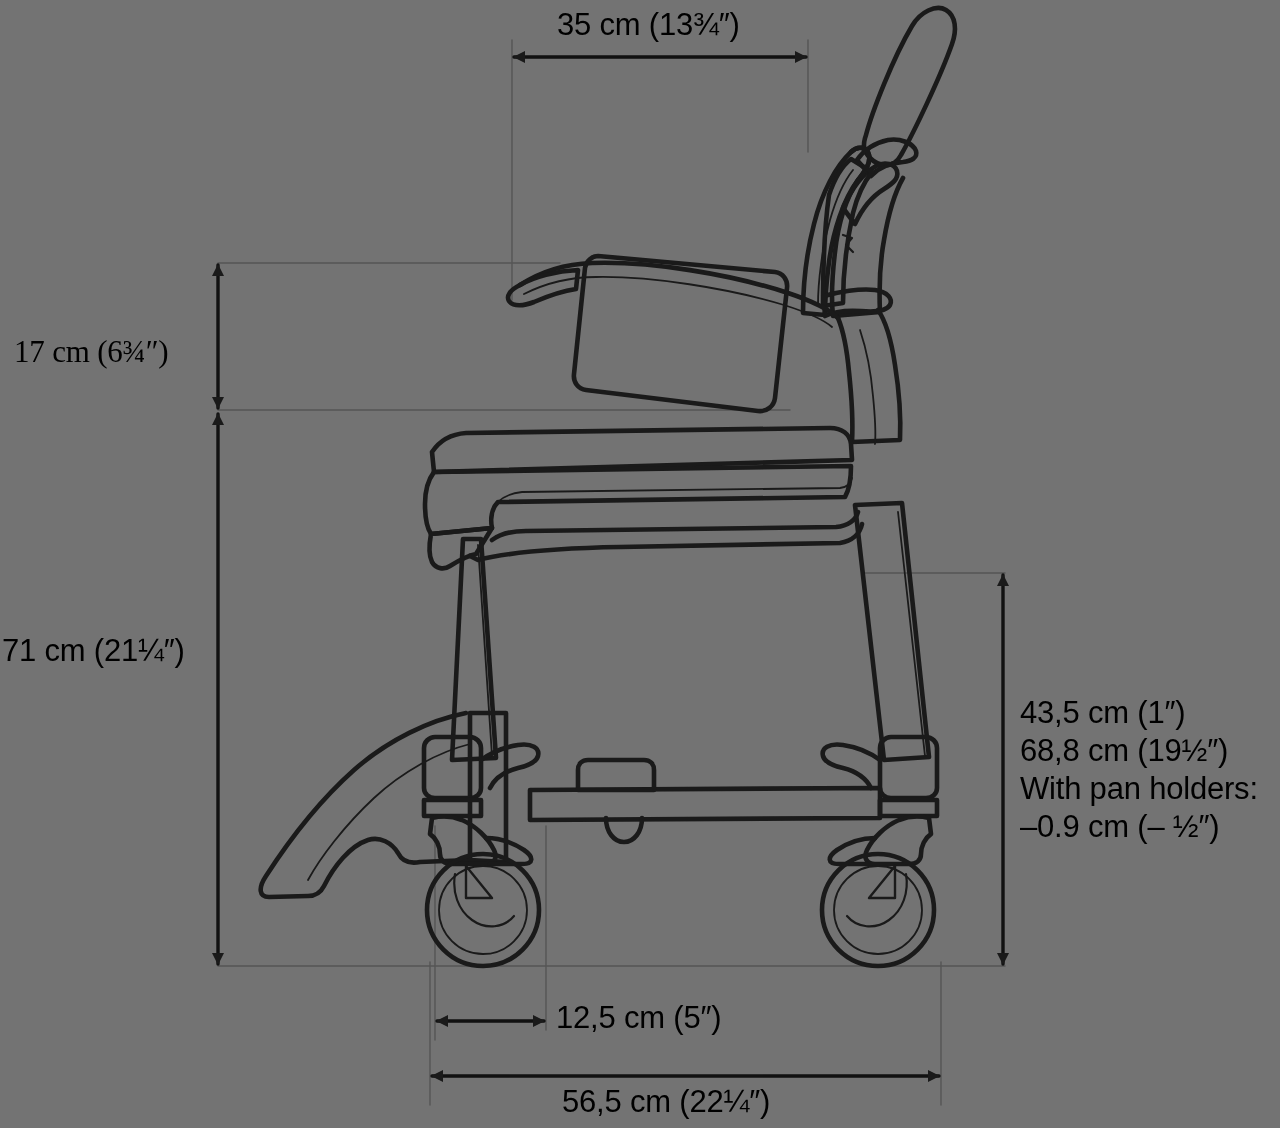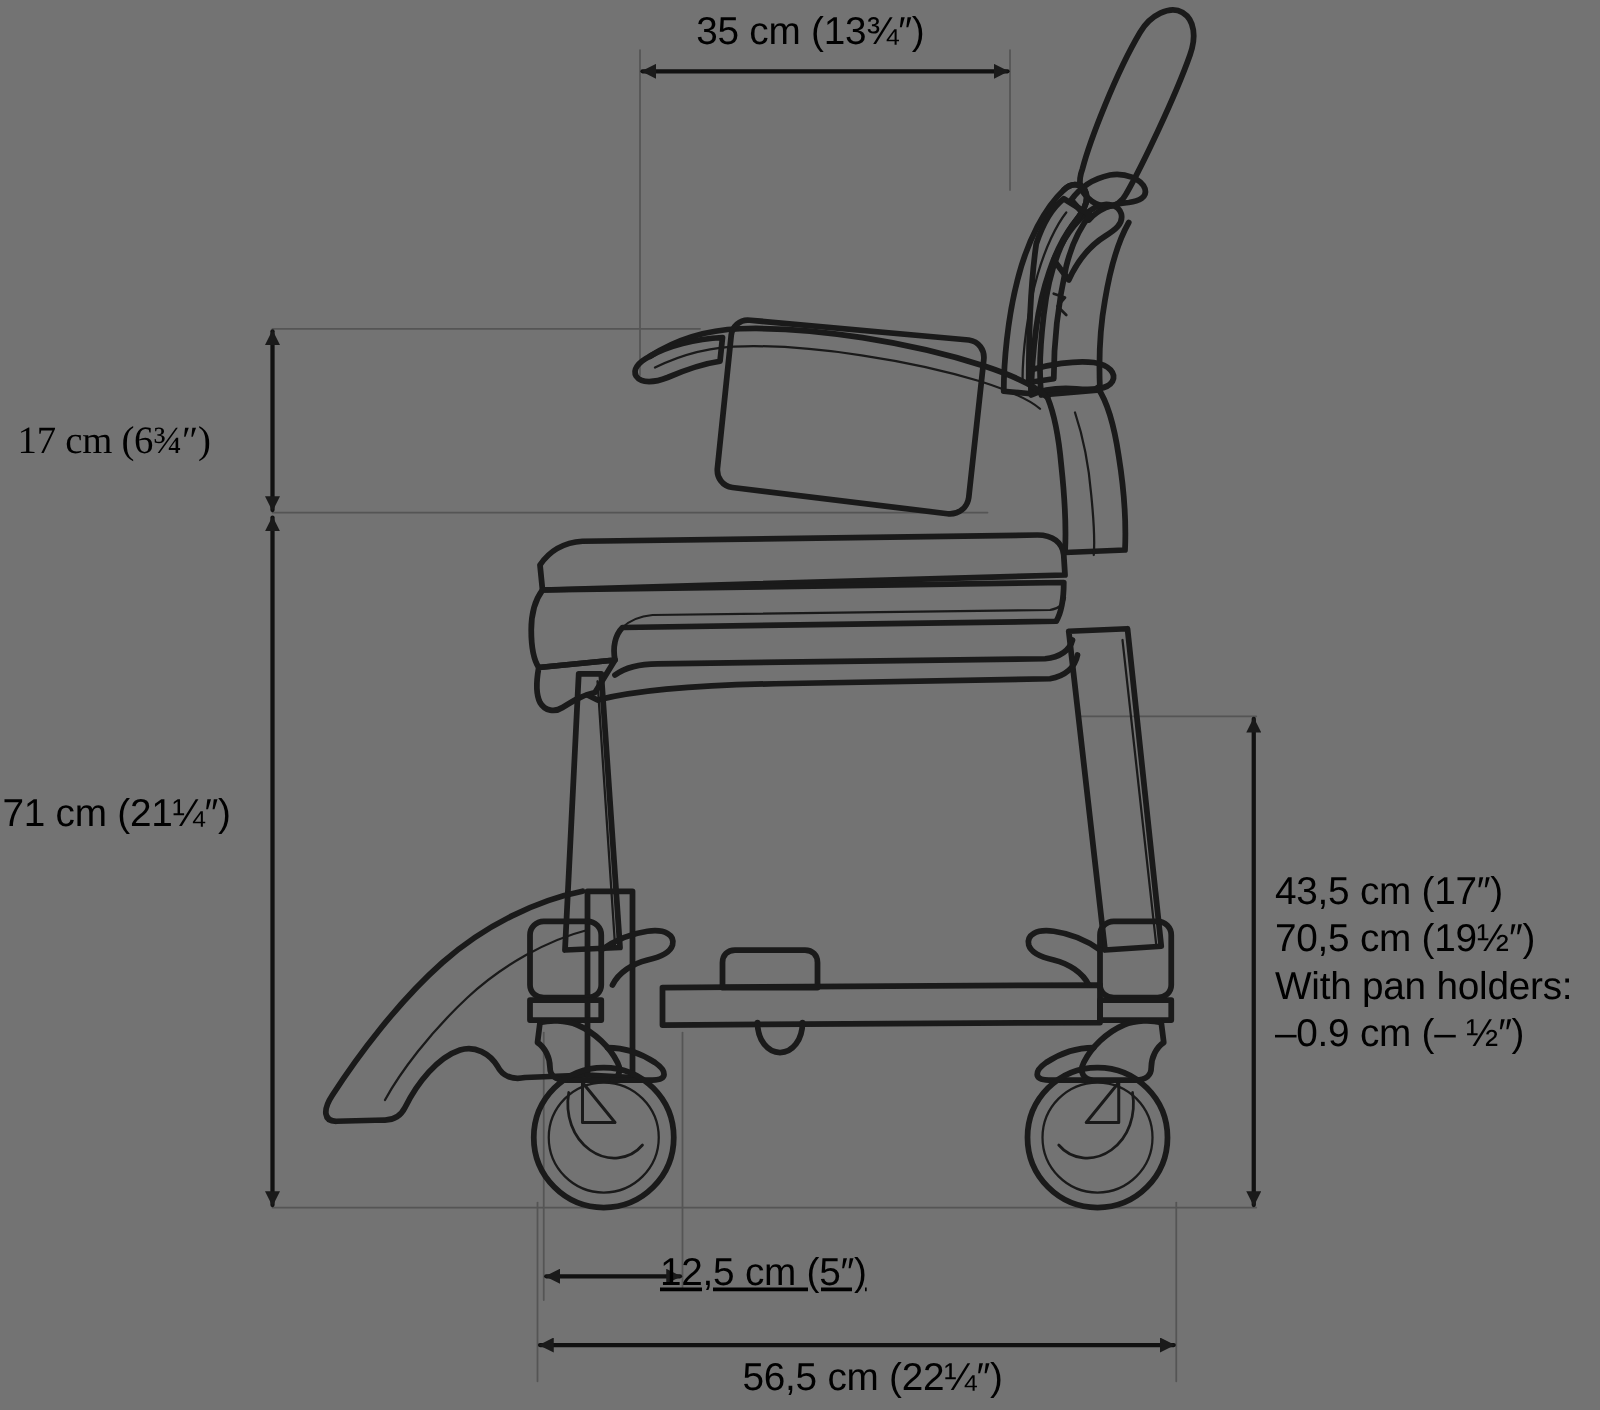--- a/index.html
+++ b/index.html
@@ -30,22 +30,22 @@
     font-family: "Liberation Sans", sans-serif;
     font-size: 31px;
     line-height: 38px;
     white-space: nowrap;
     letter-spacing: -0.2px;
   }
   #lbl-top      { left: 557px; top: 6px; }
   #lbl-left-17  { left: 14px;  top: 333px; font-family: Liberation Serif, serif; }
   #lbl-left-5460{ left: 2px;   top: 632px; }
   #lbl-right    { left: 1020px; top: 694px; }
-  #lbl-125      { left: 528px; top: 999px; text-decoration: underline; }
-  #lbl-565      { left: 562px; top: 1083px; margin-left: 32px; }
+  #lbl-125      { left: 556px; top: 999px; }
+  #lbl-565      { left: 562px; top: 1083px; }
 </style>
 </head>
 <body>
 
 <div id="page">
 
   <svg id="drawing" viewBox="0 0 1280 1128">
     <defs>
       <marker id="arrHead" viewBox="0 0 12 12" refX="11" refY="6" markerWidth="12" markerHeight="12" orient="auto-start-reverse" markerUnits="userSpaceOnUse">
         <path d="M0,0 L12,6 L0,12 z" fill="#1a1a1a"></path>
@@ -223,22 +223,22 @@
 
   <div class="dim-label" id="lbl-top">35 cm (13¾″)</div>
 
   <div class="dim-label" id="lbl-left-17">17 cm (6¾″)</div>
 
   <div class="dim-label" id="lbl-left-5460">
     <div>71 cm (21¼″)</div>
   </div>
 
   <div class="dim-label" id="lbl-right">
-    <div>43,5 cm (17″)</div>
-    <div>70,5 cm (19½″)</div>
+    <div>43,5 cm (1″)</div>
+    <div>68,8 cm (19½″)</div>
     <div>With pan holders:</div>
     <div>–0.9 cm (– ½″)</div>
   </div>
 
   <div class="dim-label" id="lbl-125">12,5 cm (5″)</div>
 
   <div class="dim-label" id="lbl-565">56,5 cm (22¼″)</div>
 
 </div>
 

